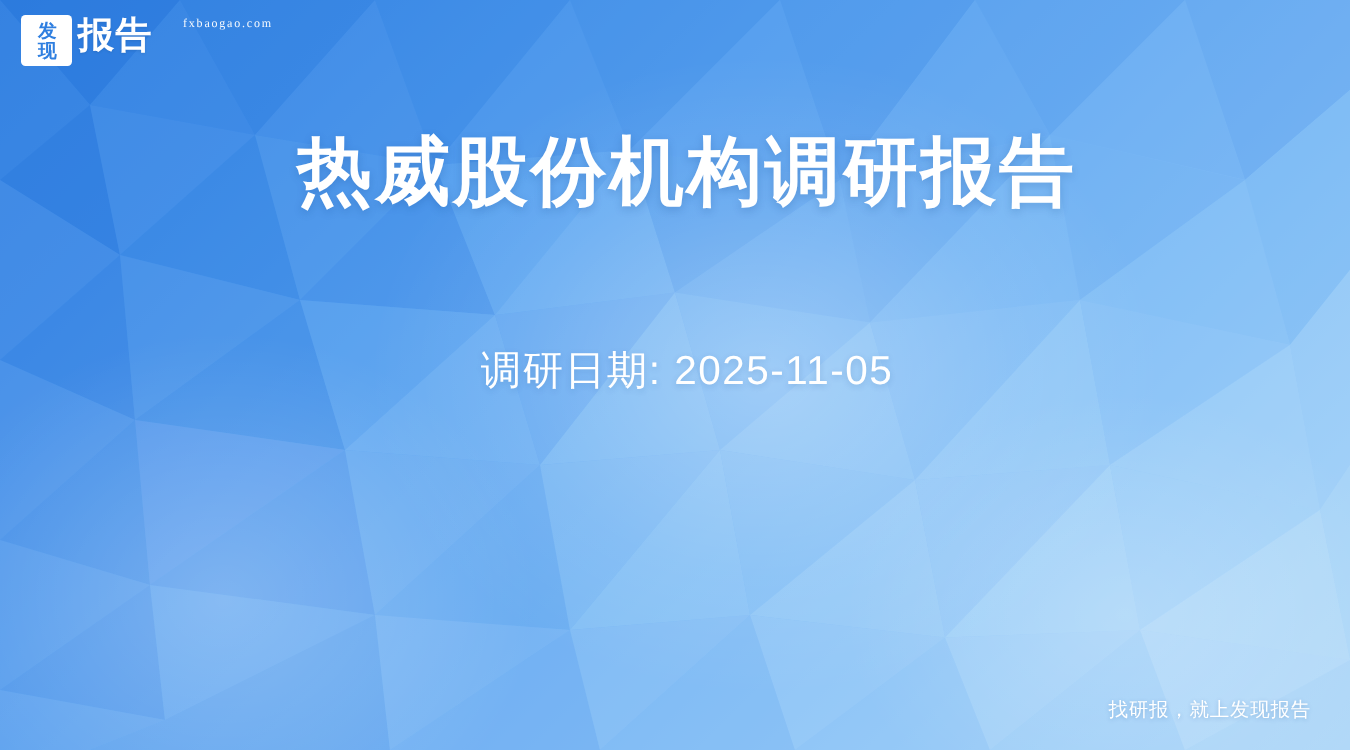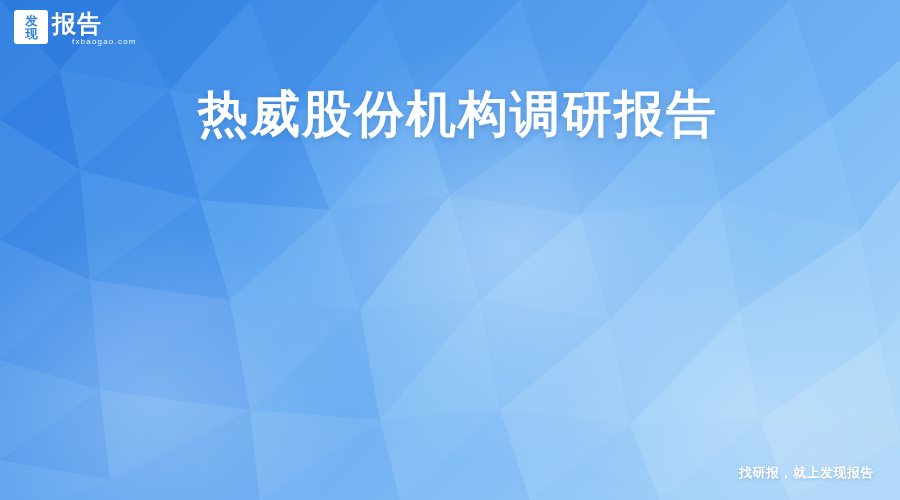--- a/index.html
+++ b/index.html
@@ -83,23 +83,24 @@
   }
   .logo-mark span {
     color: #2f7fe0;
     font-size: 13px;
     font-weight: 700;
     letter-spacing: 0;
     transform: scale(0.96);
   }
   .logo-text-wrap {
     display: flex;
-    flex-direction: column;
+    flex-direction: row;
     justify-content: center;
     padding-top: 1px;
+    font-family: Liberation Serif, serif;
   }
   .logo-word {
     color: #ffffff;
     font-size: 24px;
     font-weight: 700;
     letter-spacing: 1px;
     line-height: 26px;
     text-shadow: 0 1px 2px rgba(0,0,0,0.10);
   }
   .logo-url {
@@ -140,21 +141,21 @@
     text-shadow: 0 1px 4px rgba(20,70,140,0.18);
   }
 
   
   .footer-slogan {
     position: absolute;
     right: 26px;
     bottom: 18px;
     color: #ffffff;
     font-size: 13px;
-    font-weight: 700;
+    font-weight: 400;
     letter-spacing: 0.5px;
     z-index: 5;
     text-shadow: 0 1px 3px rgba(20,70,140,0.25);
   }
 </style>
 </head>
 <body>
 
 <div class="slide">
 
@@ -252,17 +253,18 @@
       <span>现</span>
     </div>
     <div class="logo-text-wrap">
       <div class="logo-word">报告</div>
       <div class="logo-url">fxbaogao.com</div>
     </div>
   </div>
 
   <div class="center-block">
     <h1 class="main-title">热威股份机构调研报告</h1>
+    <p class="sub-title">调研日期: 2025-11-05</p>
   </div>
 
   <div class="footer-slogan">找研报，就上发现报告</div>
 
 </div>
 
 </body></html>

